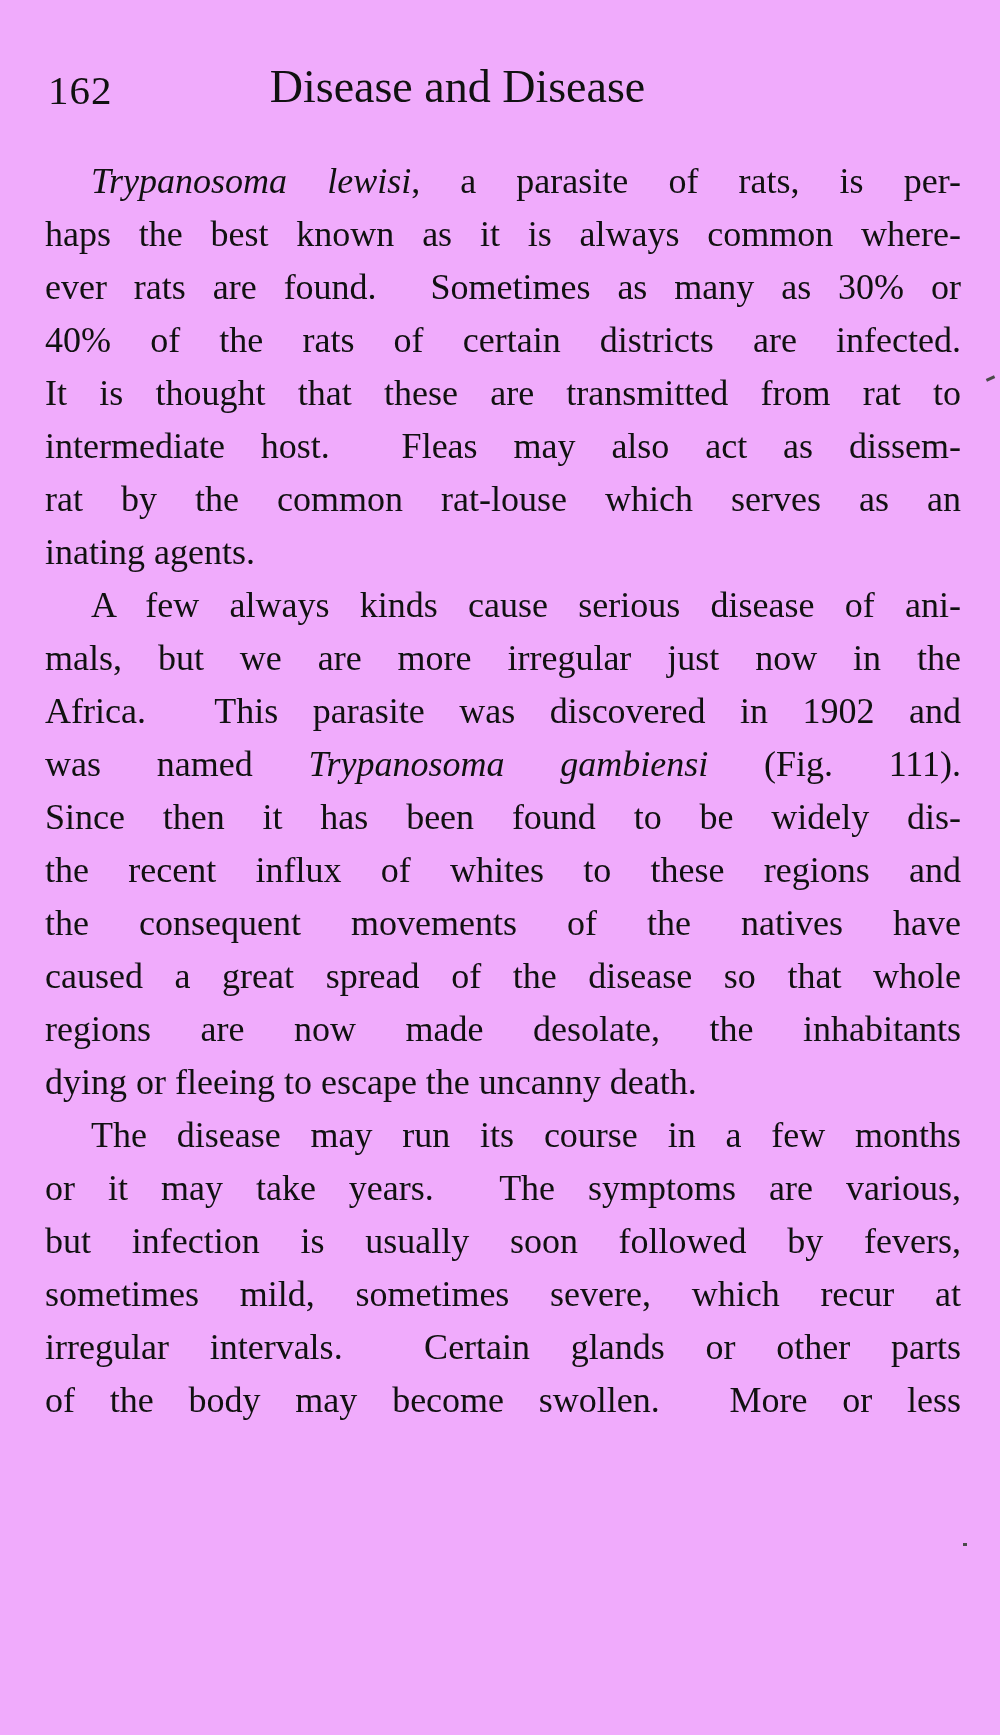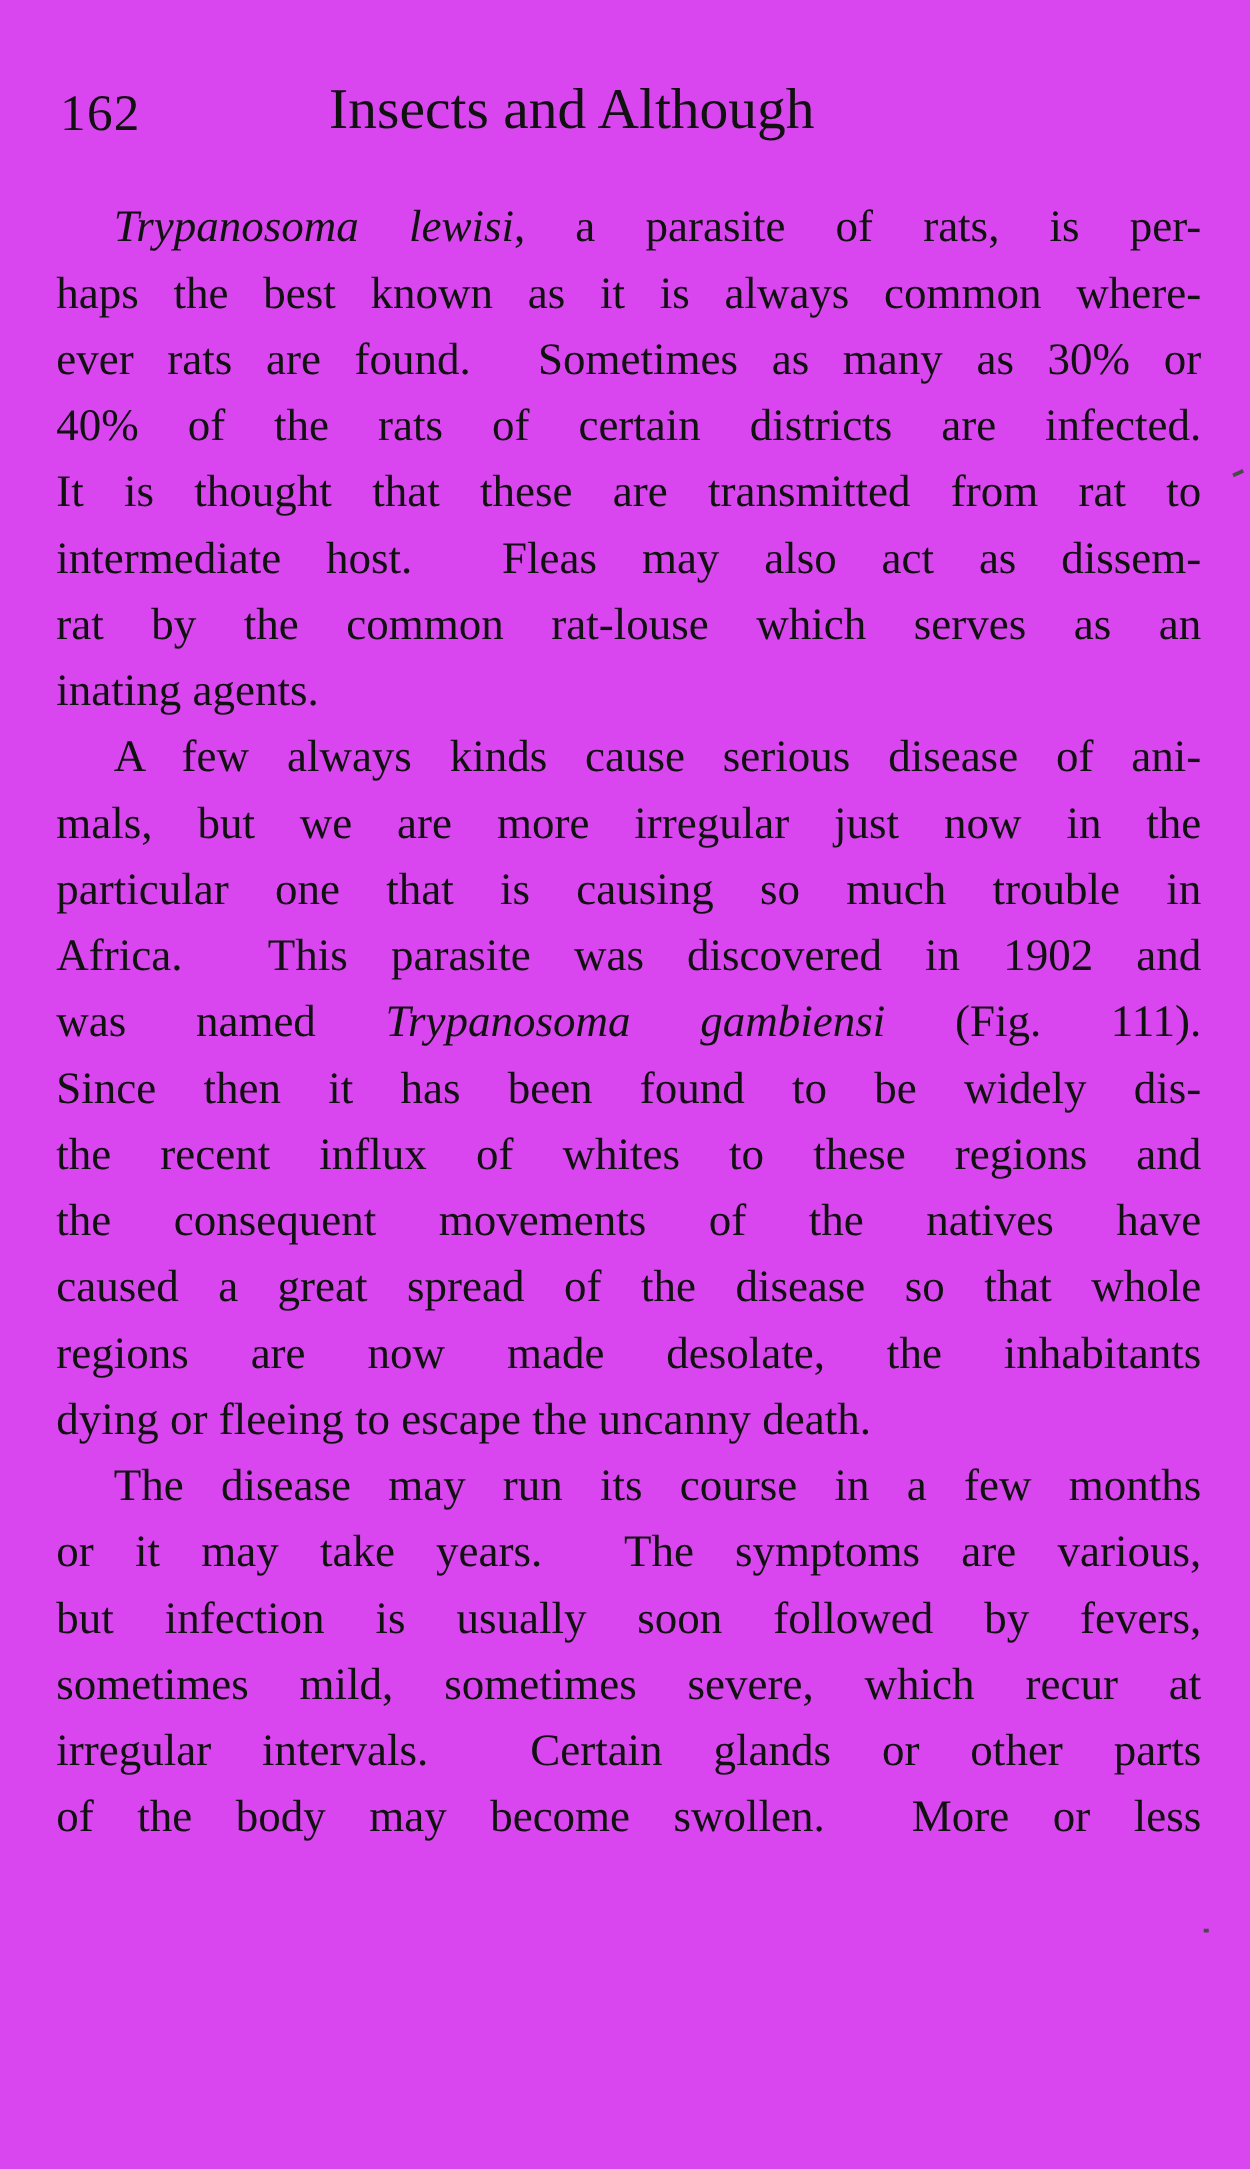--- a/index.html
+++ b/index.html
@@ -11,21 +11,21 @@
     width: 1000px;
     height: 1735px;
     position: relative;
     overflow: hidden;
     font-family: "Liberation Serif", "DejaVu Serif", serif;
     color: #111111;
   }
   .page {
     position: absolute;
     inset: 0;
-    background: #d946ef;
+    background: #f0abfc;
   }
   .running-header {
     position: absolute;
     top: 60px;
     left: 45px;
     width: 915px;
     height: 56px;
   }
   .page-number {
     position: absolute;
@@ -75,35 +75,34 @@
   .artifact-1 { left: 986px; top: 377px; width: 9px; height: 3px; transform: rotate(-25deg); }
   .artifact-2 { left: 963px; top: 1543px; width: 4px; height: 3px; }
 </style>
 </head>
 <body>
 
 <div class="page">
 
   <div class="running-header">
     <span class="page-number">162</span>
-    <div class="head-title">Insects and Although</div>
+    <div class="head-title">Disease and Disease</div>
   </div>
 
   <div class="body-text">
       <div class="line indent"><span class="it">Trypanosoma lewisi</span><span>, a parasite of rats, is per-</span></div>
       <div class="line"><span>haps the best known as it is always common where-</span></div>
       <div class="line"><span>ever rats are found.  Sometimes as many as 30% or</span></div>
       <div class="line"><span>40% of the rats of certain districts are infected.</span></div>
       <div class="line"><span>It is thought that these are transmitted from rat to</span></div>
       <div class="line"><span>intermediate host.  Fleas may also act as dissem-</span></div>
       <div class="line"><span>rat by the common rat-louse which serves as an</span></div>
       <div class="line last"><span>inating agents.</span></div>
       <div class="line indent"><span>A few always kinds cause serious disease of ani-</span></div>
       <div class="line"><span>mals, but we are more irregular just now in the</span></div>
-      <div class="line"><span>particular one that is causing so much trouble in</span></div>
       <div class="line"><span>Africa.  This parasite was discovered in 1902 and</span></div>
       <div class="line"><span>was named </span><span class="it">Trypanosoma gambiensi</span><span> (Fig. 111).</span></div>
       <div class="line"><span>Since then it has been found to be widely dis-</span></div>
       <div class="line"><span>the recent influx of whites to these regions and</span></div>
       <div class="line"><span>the consequent movements of the natives have</span></div>
       <div class="line"><span>caused a great spread of the disease so that whole</span></div>
       <div class="line"><span>regions are now made desolate, the inhabitants</span></div>
       <div class="line last"><span>dying or fleeing to escape the uncanny death.</span></div>
       <div class="line indent"><span>The disease may run its course in a few months</span></div>
       <div class="line"><span>or it may take years.  The symptoms are various,</span></div>

